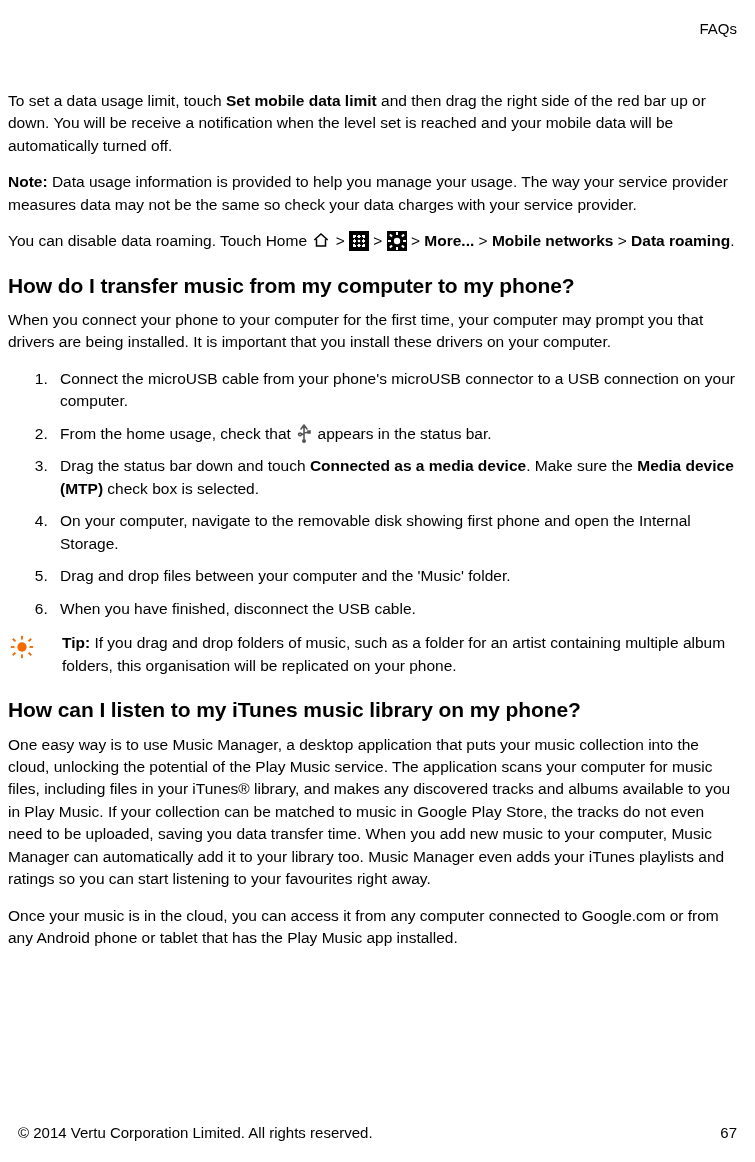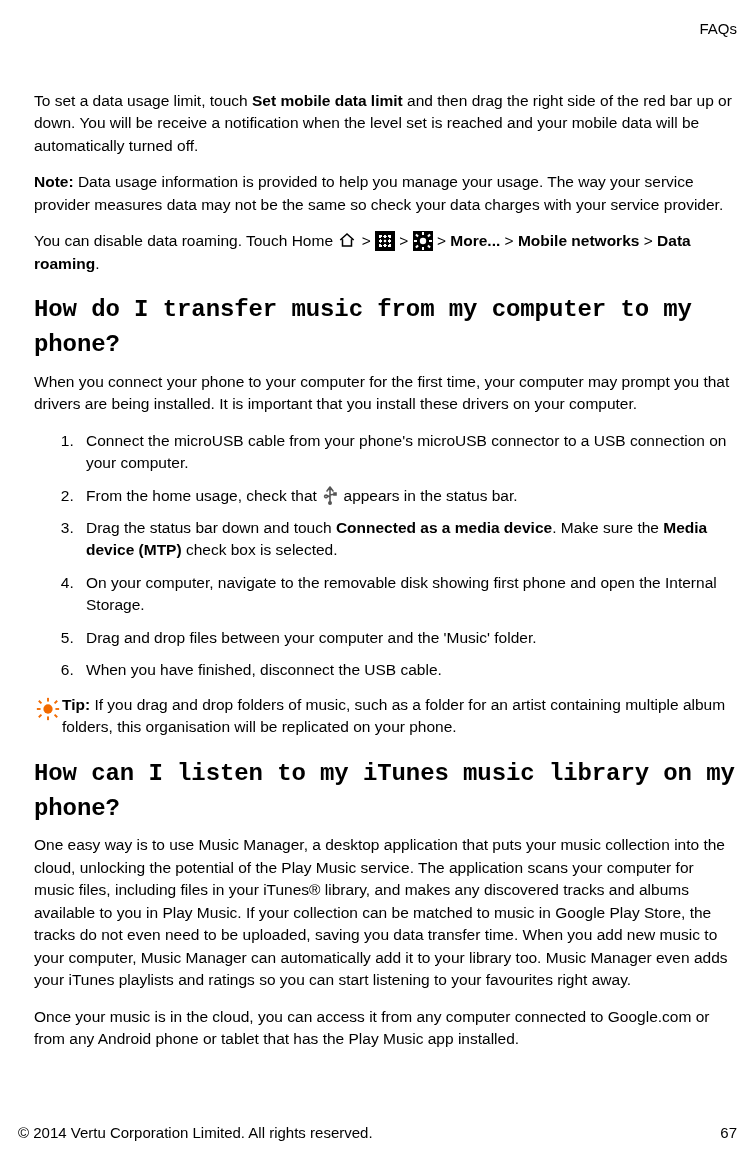--- a/index.html
+++ b/index.html
@@ -6,36 +6,35 @@
     margin: 0;
     font-family: Arial, Helvetica, sans-serif;
     font-size: 15.5px;
     color: #000;
     line-height: 1.45;
   }
   .page {
     width: 755px;
     min-height: 1162px;
     box-sizing: border-box;
-    padding: 18px 18px 0 34px;
+    padding: 18px 18px 0 8px;
     position: relative;
   }
   .header-right {
     text-align: right;
     font-size: 15px;
     margin-bottom: 50px;
   }
   p { margin: 8px 0 14px 0; }
   .bold { font-weight: 700; }
   h2.section-heading {
-    font-size: 24px;
+    font-size: 21px;
     font-weight: 700;
     margin: 18px 0 8px 0;
     letter-spacing: -0.1px;
-    font-family: Liberation Mono, monospace;
   }
   ol.steps {
     margin: 4px 0 12px 0;
     padding-left: 44px;
   }
   ol.steps li {
     margin-bottom: 10px;
     padding-left: 8px;
   }
   .inline-icon {
@@ -78,21 +77,21 @@
     position: relative;
   }
   .icon-gear svg { position:absolute; inset:0; }
   .icon-usb {
     display: inline-block;
     vertical-align: -4px;
     width: 18px; height: 20px;
   }
   .tip-row {
     display: flex;
-    gap: 0;
+    gap: 26px;
     margin: 6px 0 14px 0;
   }
   .tip-icon {
     width: 28px; flex: 0 0 28px;
     display: flex; align-items:flex-start; justify-content:center;
     padding-top:2px;
   }
   .tip-text { flex: 1; }
   .footer {
     position: absolute;

